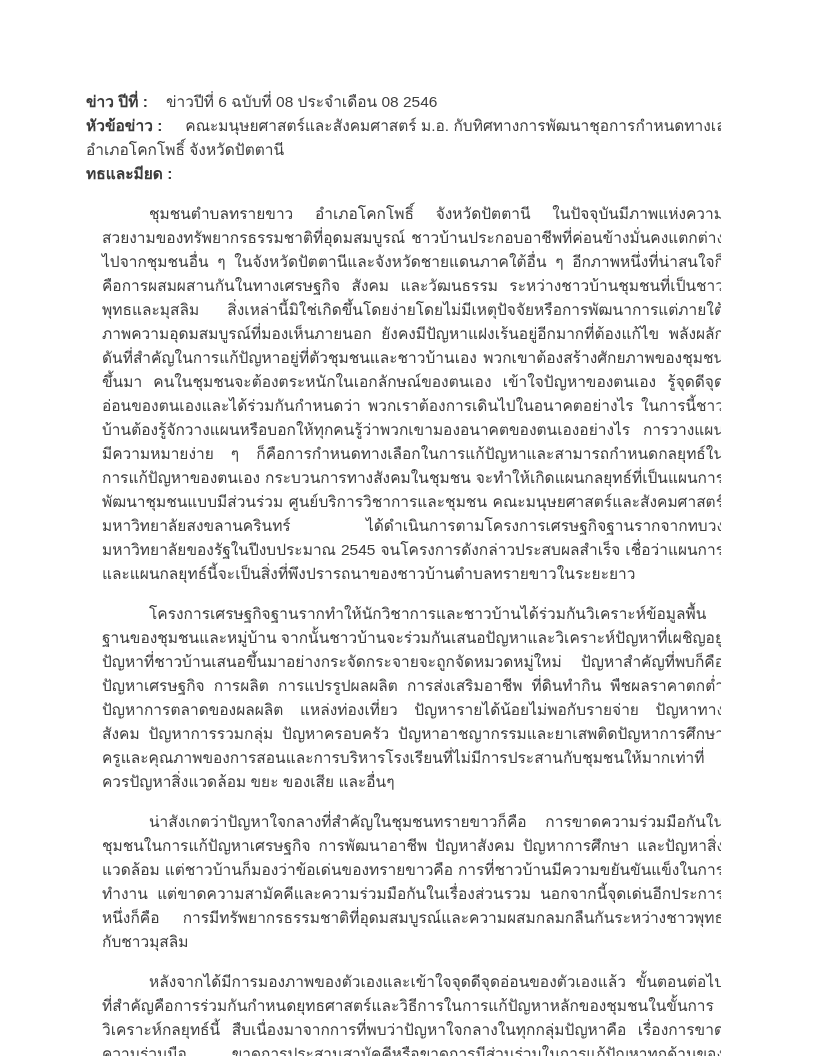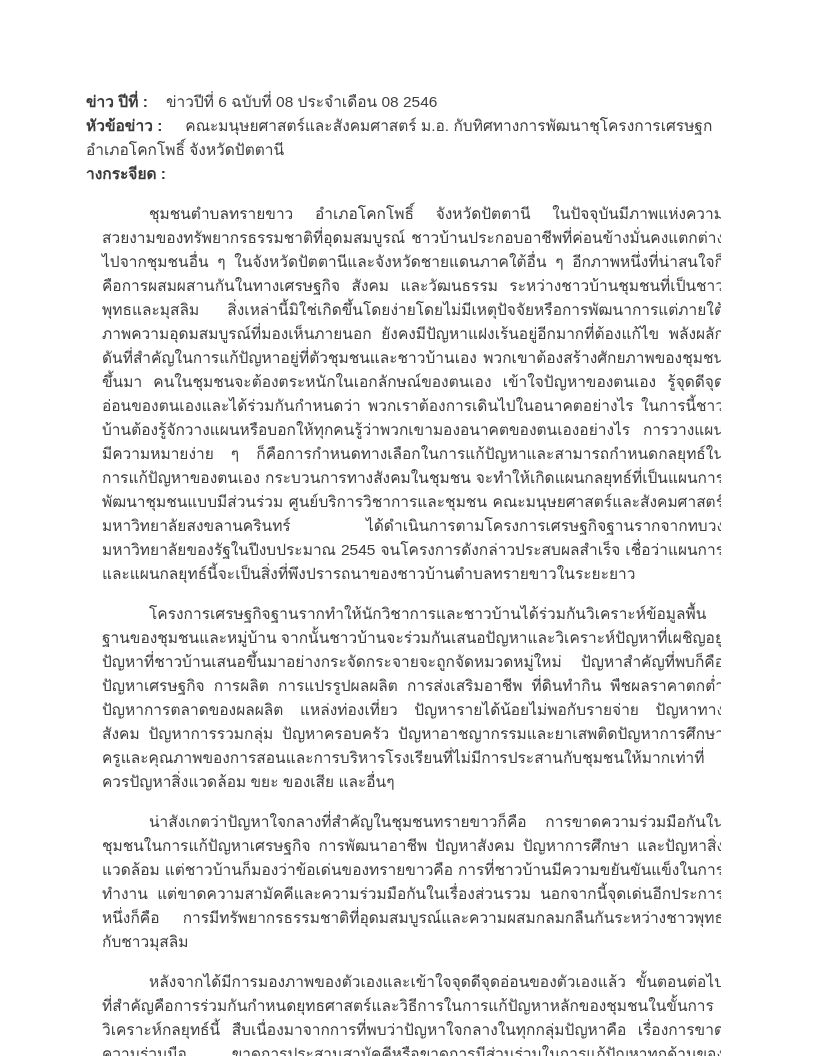--- a/index.html
+++ b/index.html
@@ -48,25 +48,25 @@
 <body>
 
 <div class="page">
   <div class="content">
 
     <div class="field">
       <span class="label label-tab">ข่าว ปีที่ :</span><span>ข่าวปีที่ 6 ฉบับที่ 08 ประจำเดือน 08 2546</span>
     </div>
 
     <div class="field">
-      <span class="label label-gap">หัวข้อข่าว :</span><span>คณะมนุษยศาสตร์และสังคมศาสตร์ ม.อ. กับทิศทางการพัฒนาชุโครงการเศรษฐก อำเภอโคกโพธิ์ จังหวัดปัตตานี</span>
+      <span class="label label-gap">หัวข้อข่าว :</span><span>คณะมนุษยศาสตร์และสังคมศาสตร์ ม.อ. กับทิศทางการพัฒนาชุอการกำหนดทางเล อำเภอโคกโพธิ์ จังหวัดปัตตานี</span>
     </div>
 
     <div class="field">
-      <span class="label">างกระจียด :</span>
+      <span class="label">ทธและมียด :</span>
     </div>
 
     <p class="para">ชุมชนตำบลทรายขาว อำเภอโคกโพธิ์ จังหวัดปัตตานี ในปัจจุบันมีภาพแห่งความสวยงามของทรัพยากรธรรมชาติที่อุดมสมบูรณ์ ชาวบ้านประกอบอาชีพที่ค่อนข้างมั่นคงแตกต่างไปจากชุมชนอื่น ๆ ในจังหวัดปัตตานีและจังหวัดชายแดนภาคใต้อื่น ๆ อีกภาพหนึ่งที่น่าสนใจก็คือการผสมผสานกันในทางเศรษฐกิจ สังคม และวัฒนธรรม ระหว่างชาวบ้านชุมชนที่เป็นชาวพุทธและมุสลิม สิ่งเหล่านี้มิใช่เกิดขึ้นโดยง่ายโดยไม่มีเหตุปัจจัยหรือการพัฒนาการแต่ภายใต้ภาพความอุดมสมบูรณ์ที่มองเห็นภายนอก ยังคงมีปัญหาแฝงเร้นอยู่อีกมากที่ต้องแก้ไข พลังผลักดันที่สำคัญในการแก้ปัญหาอยู่ที่ตัวชุมชนและชาวบ้านเอง พวกเขาต้องสร้างศักยภาพของชุมชนขึ้นมา คนในชุมชนจะต้องตระหนักในเอกลักษณ์ของตนเอง เข้าใจปัญหาของตนเอง รู้จุดดีจุดอ่อนของตนเองและได้ร่วมกันกำหนดว่า พวกเราต้องการเดินไปในอนาคตอย่างไร ในการนี้ชาวบ้านต้องรู้จักวางแผนหรือบอกให้ทุกคนรู้ว่าพวกเขามองอนาคตของตนเองอย่างไร การวางแผนมีความหมายง่าย ๆ ก็คือการกำหนดทางเลือกในการแก้ปัญหาและสามารถกำหนดกลยุทธ์ในการแก้ปัญหาของตนเอง กระบวนการทางสังคมในชุมชน จะทำให้เกิดแผนกลยุทธ์ที่เป็นแผนการพัฒนาชุมชนแบบมีส่วนร่วม ศูนย์บริการวิชาการและชุมชน คณะมนุษยศาสตร์และสังคมศาสตร์ มหาวิทยาลัยสงขลานครินทร์ ได้ดำเนินการตามโครงการเศรษฐกิจฐานรากจากทบวงมหาวิทยาลัยของรัฐในปีงบประมาณ 2545 จนโครงการดังกล่าวประสบผลสำเร็จ เชื่อว่าแผนการและแผนกลยุทธ์นี้จะเป็นสิ่งที่พึงปรารถนาของชาวบ้านตำบลทรายขาวในระยะยาว</p>
 
     <p class="para">โครงการเศรษฐกิจฐานรากทำให้นักวิชาการและชาวบ้านได้ร่วมกันวิเคราะห์ข้อมูลพื้นฐานของชุมชนและหมู่บ้าน จากนั้นชาวบ้านจะร่วมกันเสนอปัญหาและวิเคราะห์ปัญหาที่เผชิญอยู่ ปัญหาที่ชาวบ้านเสนอขึ้นมาอย่างกระจัดกระจายจะถูกจัดหมวดหมู่ใหม่ ปัญหาสำคัญที่พบก็คือ ปัญหาเศรษฐกิจ การผลิต การแปรรูปผลผลิต การส่งเสริมอาชีพ ที่ดินทำกิน พืชผลราคาตกต่ำ ปัญหาการตลาดของผลผลิต แหล่งท่องเที่ยว ปัญหารายได้น้อยไม่พอกับรายจ่าย ปัญหาทางสังคม ปัญหาการรวมกลุ่ม ปัญหาครอบครัว ปัญหาอาชญากรรมและยาเสพติดปัญหาการศึกษาครูและคุณภาพของการสอนและการบริหารโรงเรียนที่ไม่มีการประสานกับชุมชนให้มากเท่าที่ควรปัญหาสิ่งแวดล้อม ขยะ ของเสีย และอื่นๆ</p>
 
     <p class="para">น่าสังเกตว่าปัญหาใจกลางที่สำคัญในชุมชนทรายขาวก็คือ การขาดความร่วมมือกันในชุมชนในการแก้ปัญหาเศรษฐกิจ การพัฒนาอาชีพ ปัญหาสังคม ปัญหาการศึกษา และปัญหาสิ่งแวดล้อม แต่ชาวบ้านก็มองว่าข้อเด่นของทรายขาวคือ การที่ชาวบ้านมีความขยันขันแข็งในการทำงาน แต่ขาดความสามัคคีและความร่วมมือกันในเรื่องส่วนรวม นอกจากนี้จุดเด่นอีกประการหนึ่งก็คือ การมีทรัพยากรธรรมชาติที่อุดมสมบูรณ์และความผสมกลมกลืนกันระหว่างชาวพุทธกับชาวมุสลิม</p>
 
     <p class="para">หลังจากได้มีการมองภาพของตัวเองและเข้าใจจุดดีจุดอ่อนของตัวเองแล้ว ขั้นตอนต่อไปที่สำคัญคือการร่วมกันกำหนดยุทธศาสตร์และวิธีการในการแก้ปัญหาหลักของชุมชนในขั้นการวิเคราะห์กลยุทธ์นี้ สืบเนื่องมาจากการที่พบว่าปัญหาใจกลางในทุกกลุ่มปัญหาคือ เรื่องการขาดความร่วมมือ ขาดการประสานสามัคคีหรือขาดการมีส่วนร่วมในการแก้ปัญหาทุกด้านของชุมชน กลยุทธ์ที่พูดกันจึงเป็นการพัฒนาความร่วมมือร่วมใจของชาวบ้านชุมชนทรายขาวในทุกด้าน</p>
 

